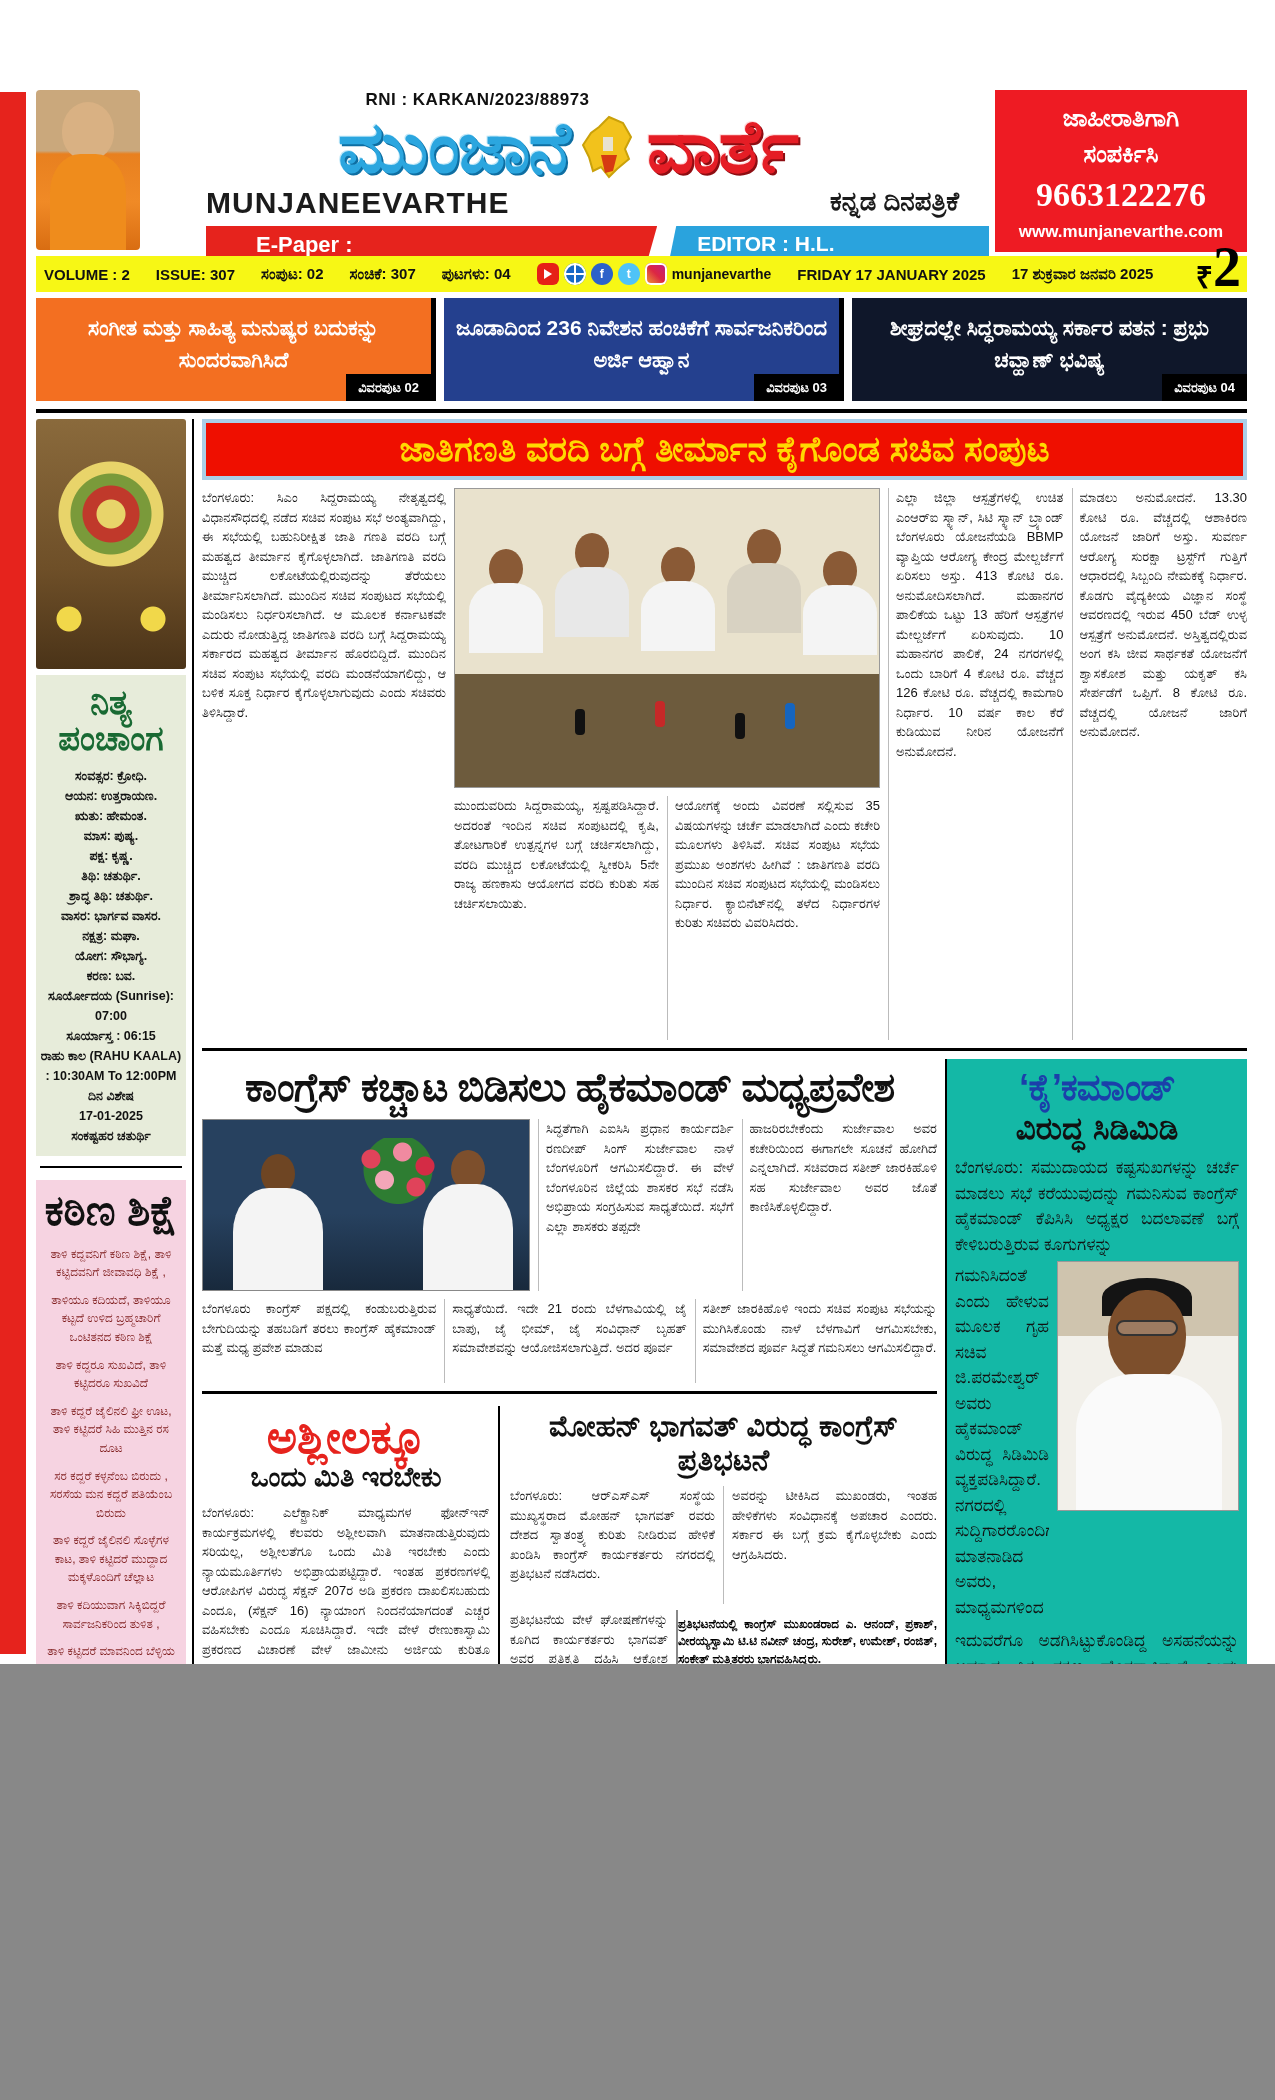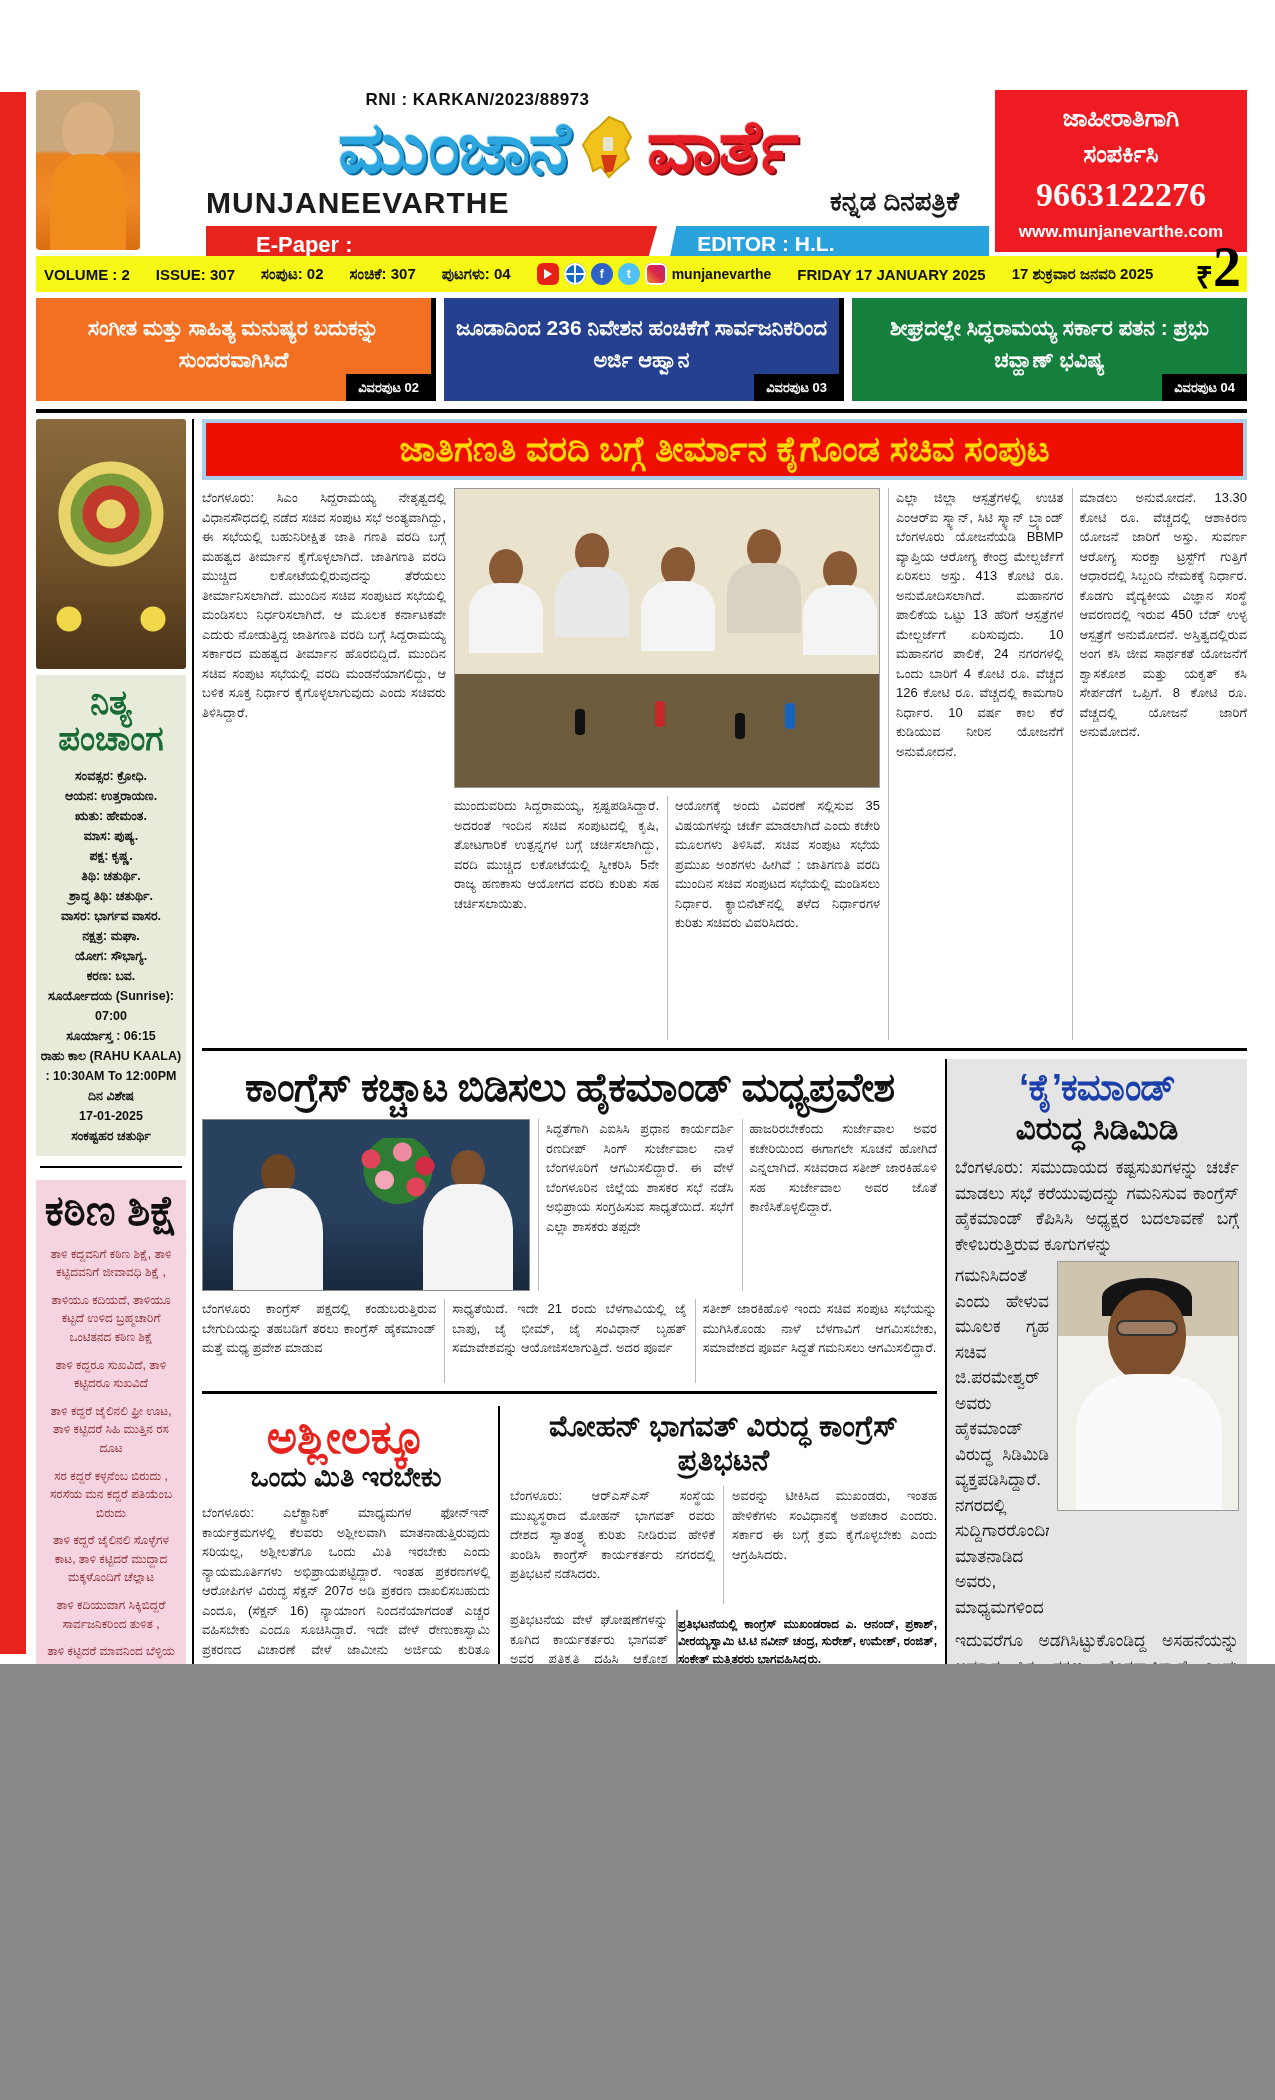--- a/index.html
+++ b/index.html
@@ -48,21 +48,21 @@
   .rupee { position:absolute; right:6px; top:-14px; display:flex; align-items:flex-start; }
   .rupee .cur { font-size:30px; font-weight:900; margin-top:14px; }
   .rupee .val { font-size:56px; font-weight:900; font-family:"Liberation Serif", serif; line-height:.9; }
 
   
   .teasers { display:flex; margin-top:6px; gap:8px; }
   .tease { flex:1; position:relative; color:#fff; font-weight:bold; font-size:21px; text-align:center; padding:14px 12px 26px; line-height:1.5; border-right:5px solid #000; }
   .tease:last-child { border-right:none; }
   .tease.t1 { background:#f36f21; }
   .tease.t2 { background:#24408e; }
-  .tease.t3 { background:#15803d; }
+  .tease.t3 { background:#0f172a; }
   .ptag { position:absolute; right:0; bottom:0; background:#000; color:#fff; font-size:13px; font-weight:bold; padding:4px 12px; }
 
   .toprule { height:4px; background:#000; margin-top:8px; }
 
   
   .content { display:flex; margin-top:6px; height:1486px; gap:8px; }
   .sidebar { flex:0 0 158px; border-right:2px solid #000; padding-right:6px; display:flex; flex-direction:column; }
   .deity { height:250px; background:
       radial-gradient(circle at 50% 38%, #e8d46a 0 14px, #c0392b 15px 28px, #7a9a3a 29px 40px, #e8d46a 41px 52px, transparent 53px),
       radial-gradient(circle at 22% 80%, #f1d84a 0 12px, transparent 13px),
@@ -122,21 +122,21 @@
   .bhag-cols { display:flex; gap:8px; height:118px; }
   .bhag-cols .col { flex:1; }
   .bhag-mid { display:flex; gap:8px; flex:1; margin-top:6px; min-height:0; }
   .bhag-mid .col { flex:0 0 158px; }
   .bhag-right { flex:1; display:flex; flex-direction:row; }
   .protest { flex:1; background:linear-gradient(180deg,#dfe6ee 0 70%, #b9c4cf 100%); position:relative; overflow:hidden; border:1px solid #888; }
   .flag { position:absolute; width:22px; height:14px; }
   .protest .person { transform:scale(.62); transform-origin:top left; }
   .bhag-cap { font-size:12px; font-weight:bold; line-height:1.45; text-align:justify; margin-top:6px; }
 
-  .kai { flex:0 0 302px; background:#e5e5e5; border-left:2px solid #000; padding:8px 8px 8px; overflow:hidden; }
+  .kai { flex:0 0 302px; background:#14b8a6; border-left:2px solid #000; padding:8px 8px 8px; overflow:hidden; }
   .kai-h1 { color:#1b3faa; font-size:37px; font-weight:900; text-align:center; letter-spacing:-1px; }
   .kai-h2 { color:#111; font-size:31px; font-weight:900; text-align:center; margin:2px 0 8px; }
   .kai .col { font-size:17px; }
   .kai-photo { float:right; width:182px; height:250px; margin:4px 0 6px 8px; border:1px solid #999;
       background:linear-gradient(180deg,#cfc4ae 0 30%, #f2f0ea 30% 100%); position:relative; overflow:hidden; }
   .kai-photo .face { position:absolute; left:50px; top:28px; width:78px; height:92px; border-radius:48%; background:#7d4f2c; }
   .kai-photo .hair { position:absolute; left:44px; top:16px; width:90px; height:38px; border-radius:50% 50% 0 0; background:#141414; }
   .kai-photo .specs { position:absolute; left:58px; top:58px; width:62px; height:16px; border:2px solid #333; border-radius:8px; background:rgba(255,255,255,.25); }
   .kai-photo .shirt { position:absolute; left:18px; top:112px; width:146px; height:140px; border-radius:40% 40% 0 0; background:#fafafa; }
 

